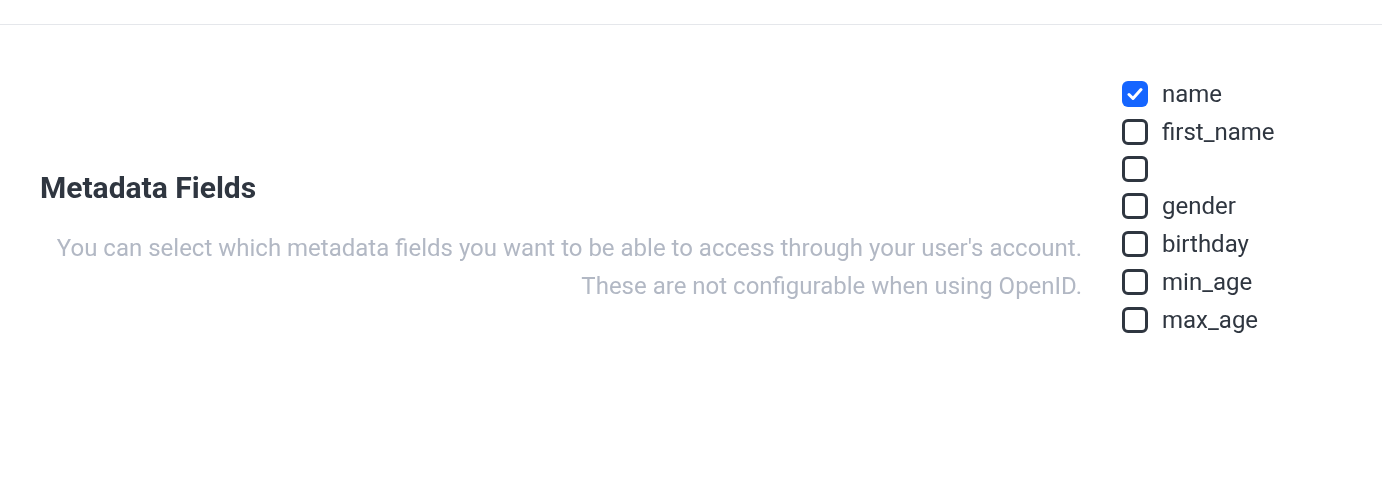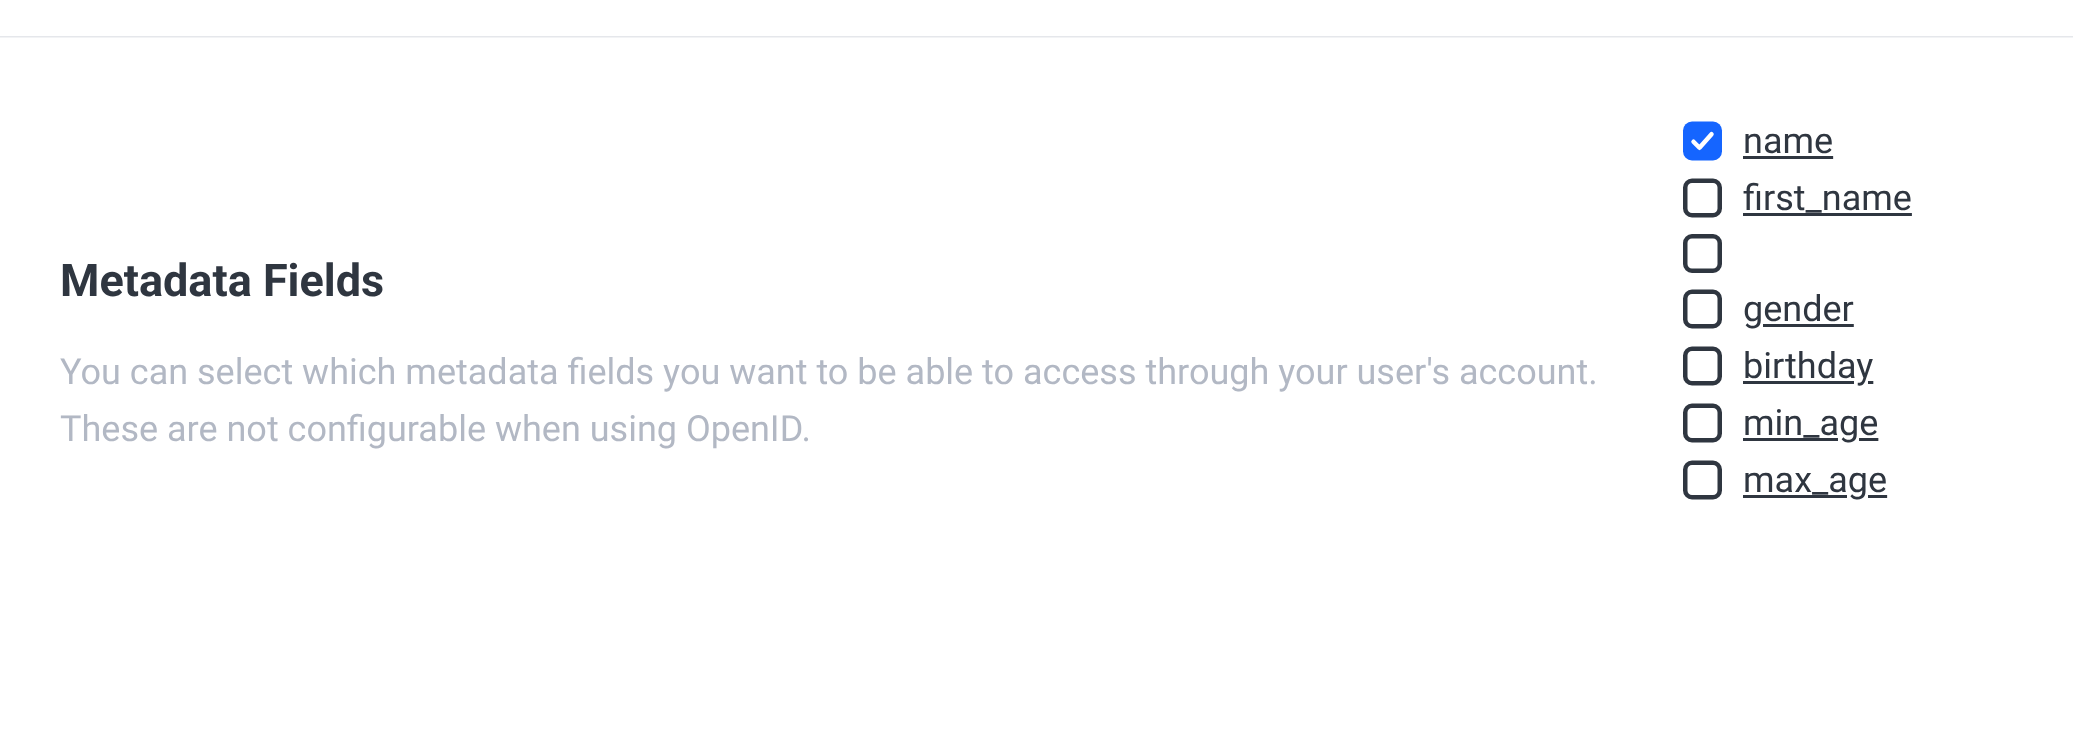--- a/index.html
+++ b/index.html
@@ -36,20 +36,21 @@
       font-weight: 700;
       color: #2f3640;
       margin-bottom: 24px;
       margin-top: 90px;
     }
     .section-description {
       font-size: 24px;
       color: #b2b8c4;
       line-height: 1.6;
       max-width: 1070px;
+      text-align: right;
     }
     .right-section {
       width: 220px;
       padding-top: 0;
     }
     .checkbox-row {
       display: flex;
       align-items: center;
       margin-bottom: 10px;
       cursor: pointer;
@@ -72,21 +73,20 @@
       border: 3px solid #2f3640;
     }
     .checkbox-box svg {
       width: 16px;
       height: 16px;
     }
     .checkbox-label {
       font-size: 24px;
       color: #2f3640;
       font-weight: 400;
-      text-decoration: underline;
     }
   </style>
 </head>
 <body>
 
 <div class="top-border"></div>
 
 <div class="container">
   <div class="left-section">
     <h2 class="section-title">Metadata Fields</h2>

